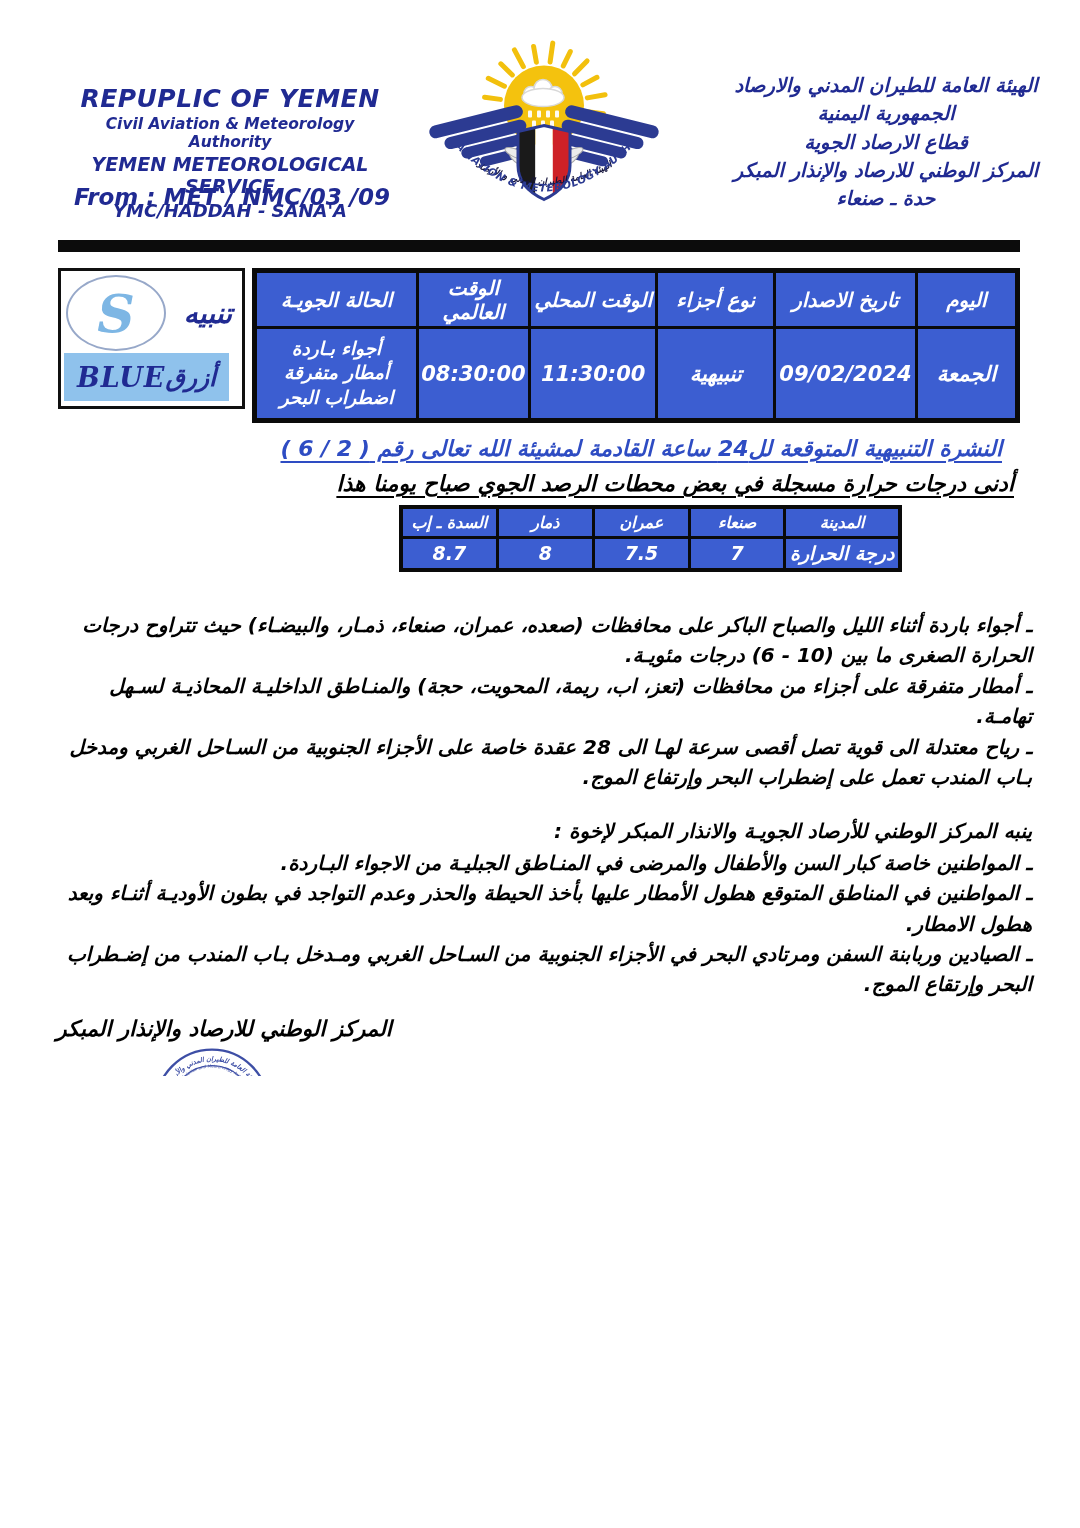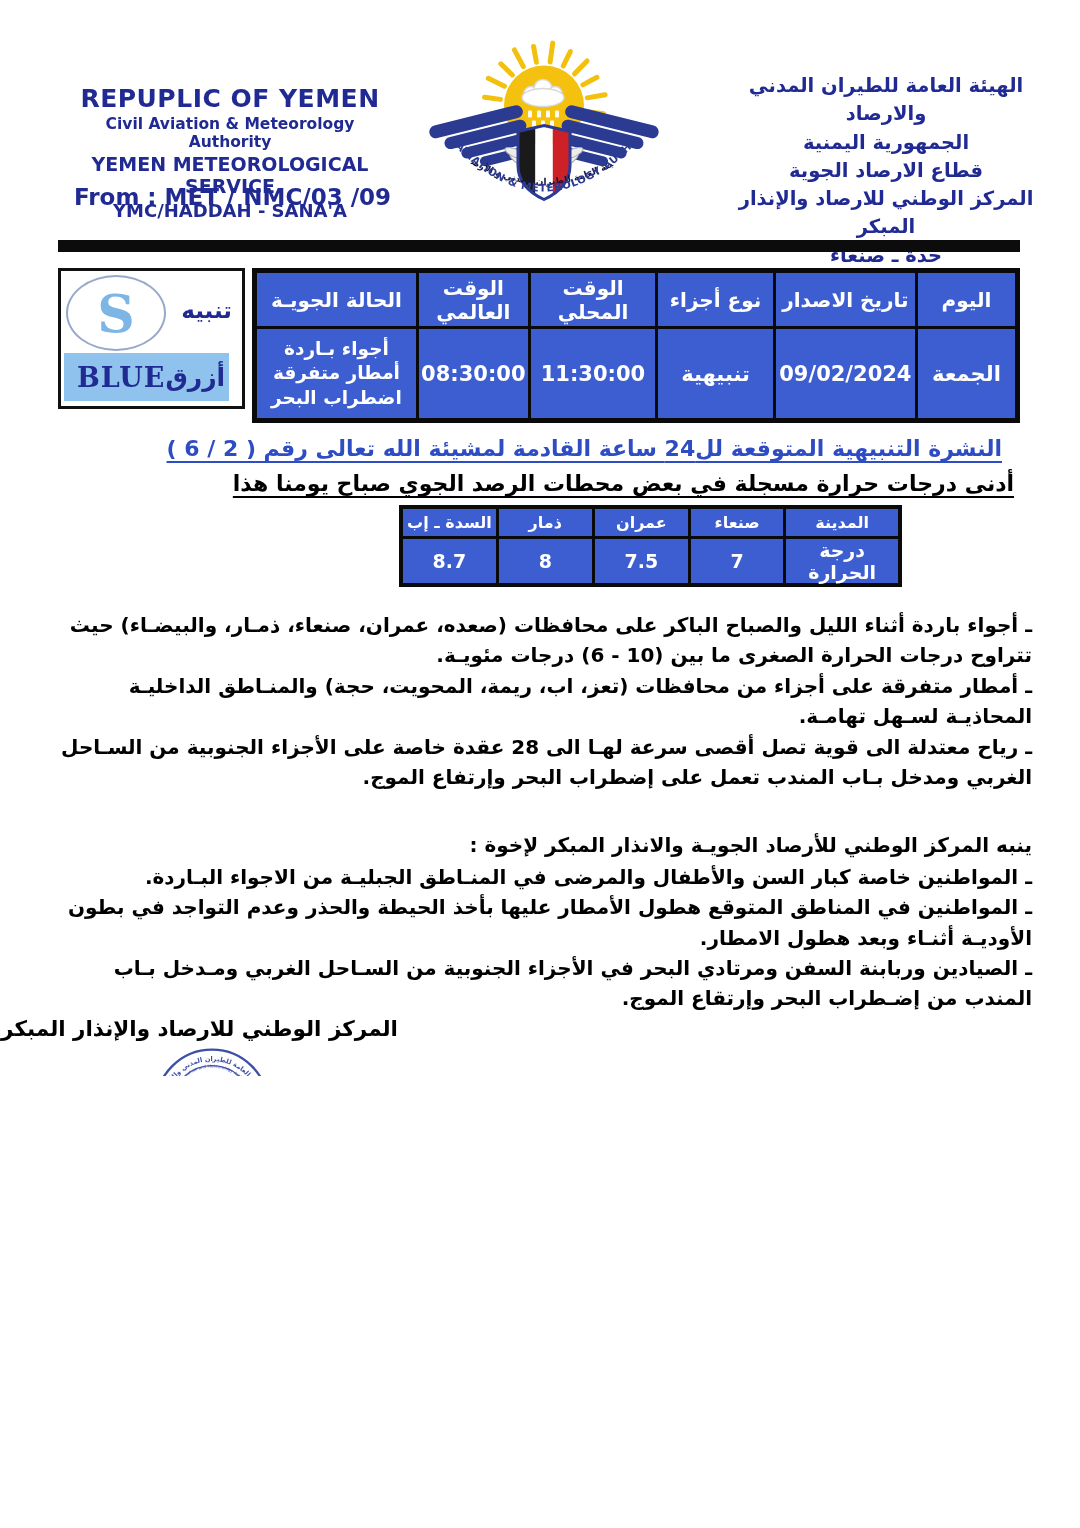--- a/index.html
+++ b/index.html
@@ -2,41 +2,41 @@
 <html style="--navy: #202a92; --table_blue: #3c5ed1; --light_blue: #8fc2ec; --s_letter_blue: #7db6e4; --title_blue: #2e4cc3; --stamp_blue: #2d3f9e; --flag_red: #ce2127; --sun_yellow: #f4c20e; --wing_blue: #2c3b92;"><head>
 <meta charset="utf-8">
 <style>
   :root{
     --navy:#202a92; --table_blue:#3c5ed1; --light_blue:#8fc2ec; --s_letter_blue:#7db6e4;
     --title_blue:#2e4cc3; --stamp_blue:#2d3f9e; --flag_red:#ce2127; --sun_yellow:#f4c20e; --wing_blue:#2c3b92;
   }
   *{margin:0;padding:0;box-sizing:border-box;}
   html,body{background:#ffffff;}
   body{font-family:"DejaVu Sans",sans-serif;}
-  .page{position:relative;width:1080px;height:1076px;background:#fff;overflow:hidden;}
+  .page{position:relative;width:1080px;height:1076px;background:#fff;overflow:hidden;font-style:italic;}
 
   
   .en-block{position:absolute;left:62px;top:84px;width:336px;text-align:center;color:var(--navy);font-weight:bold;}
   .en-l1{font-size:25px;letter-spacing:.5px;}
   .en-l2{font-size:15.5px;margin-top:2px;}
   .en-l3{font-size:19px;margin-top:2px;}
   .en-l4{font-size:18px;margin-top:3px;}
   .from-line{position:absolute;left:74px;top:184px;font-size:23px;font-weight:bold;color:var(--navy);}
   .ar-block{position:absolute;right:36px;top:72px;width:316px;text-align:center;direction:rtl;color:var(--navy);font-weight:bold;font-size:19.5px;line-height:1.45;}
   .logo{position:absolute;left:424px;top:28px;width:240px;height:208px;}
 
   .divider{position:absolute;top:240px;left:58px;width:962px;height:12px;background:#0c0c0c;}
 
   
   .strip{position:absolute;top:268px;left:58px;width:962px;display:flex;gap:7px;align-items:flex-start;}
   .warnbox{position:relative;width:187px;height:141px;border:3px solid #101010;background:#fff;flex:0 0 auto;}
   .s-oval{position:absolute;left:5px;top:4px;width:100px;height:76px;border:2px solid #97a8c9;border-radius:50%;
           display:flex;align-items:center;justify-content:center;
           font-family:"DejaVu Serif",serif;font-weight:bold;font-size:52px;color:var(--s_letter_blue);}
-  .warn-word{position:absolute;right:10px;top:26px;font-size:23px;font-weight:bold;color:var(--navy);direction:rtl;text-align:right;}
+  .warn-word{position:absolute;right:10px;top:26px;font-size:28px;font-weight:bold;color:var(--navy);direction:rtl;text-align:right;}
   .blue-bar{position:absolute;left:3px;right:13px;bottom:5px;height:48px;background:var(--light_blue);
             display:flex;align-items:center;justify-content:space-between;padding:4px 13px;}
   .blue-en{font-family:"DejaVu Serif",serif;font-weight:bold;font-size:27px;color:var(--navy);letter-spacing:1px;}
   .blue-ar{font-size:25px;font-weight:bold;color:var(--navy);direction:rtl;}
 
   table.blue-table{border-collapse:collapse;direction:rtl;}
   table.blue-table th,table.blue-table td{border:3px solid #0a0a0a;background:var(--table_blue);color:#fff;
       font-weight:bold;text-align:center;vertical-align:middle;}
   .main-table{width:768px;border:5px solid #0a0a0a;}
   .main-table th{height:57px;font-size:20px;}
@@ -52,21 +52,21 @@
   
   .temps-wrap{position:absolute;top:505px;left:399px;}
   .temps-table{width:503px;border:4px solid #0a0a0a;}
   .temps-table th{height:30px;font-size:16px;}
   .temps-table td{height:33px;font-size:19px;}
 
   
   .body-text{position:absolute;top:610px;left:50px;width:982px;direction:rtl;text-align:right;color:#000;
              font-size:20px;font-weight:bold;line-height:1.52;}
   .sec-heading{margin-bottom:1px;}
-  .sec2{margin-top:38px;}
+  .sec2{margin-top:24px;}
 
   
   .signature{position:absolute;top:1016px;left:50px;width:348px;text-align:center;}
   .sig-name{direction:rtl;font-size:21.5px;font-weight:bold;color:#000;white-space:nowrap;}
   .stamp{display:block;margin:4px auto 0;position:relative;left:-12px;width:122px;height:122px;opacity:.92;}
 
   
   .footer-line{position:absolute;top:1447px;left:112px;width:872px;height:4px;background:#131313;}
   .footer-text{position:absolute;top:1457px;left:0;width:1080px;text-align:center;direction:rtl;
                font-size:19.5px;font-weight:bold;color:#000;}

